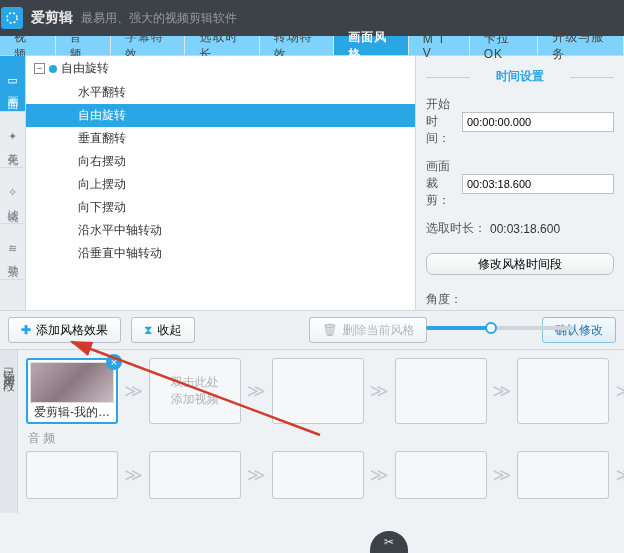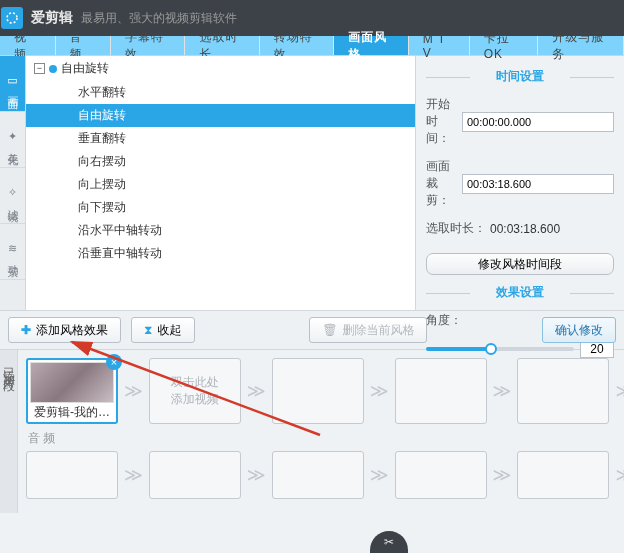--- a/index.html
+++ b/index.html
@@ -132,21 +132,20 @@
     <div class="frow">
       <span class="flabel">画面裁剪：</span>
       <input class="finput" value="00:03:18.600" style="">
     </div>
     <div class="frow">
       <span class="flabel">选取时长：</span>
       <span>00:03:18.600</span>
     </div>
     <button class="fbtn">修改风格时间段</button>
 
-    <div class="sect-title">效果设置</div>
     <div class="frow">
         <span class="flabel">角度：</span>
       </div>
     <div class="slider-row">
       <div class="slider">
         <div class="fill" id="sfill" style="width: 44%;"></div>
         <div class="thumb" id="sthumb" style="left: calc(44% - 6px);"></div>
       </div>
       <input class="numbox" value="20" style="">
     </div>

